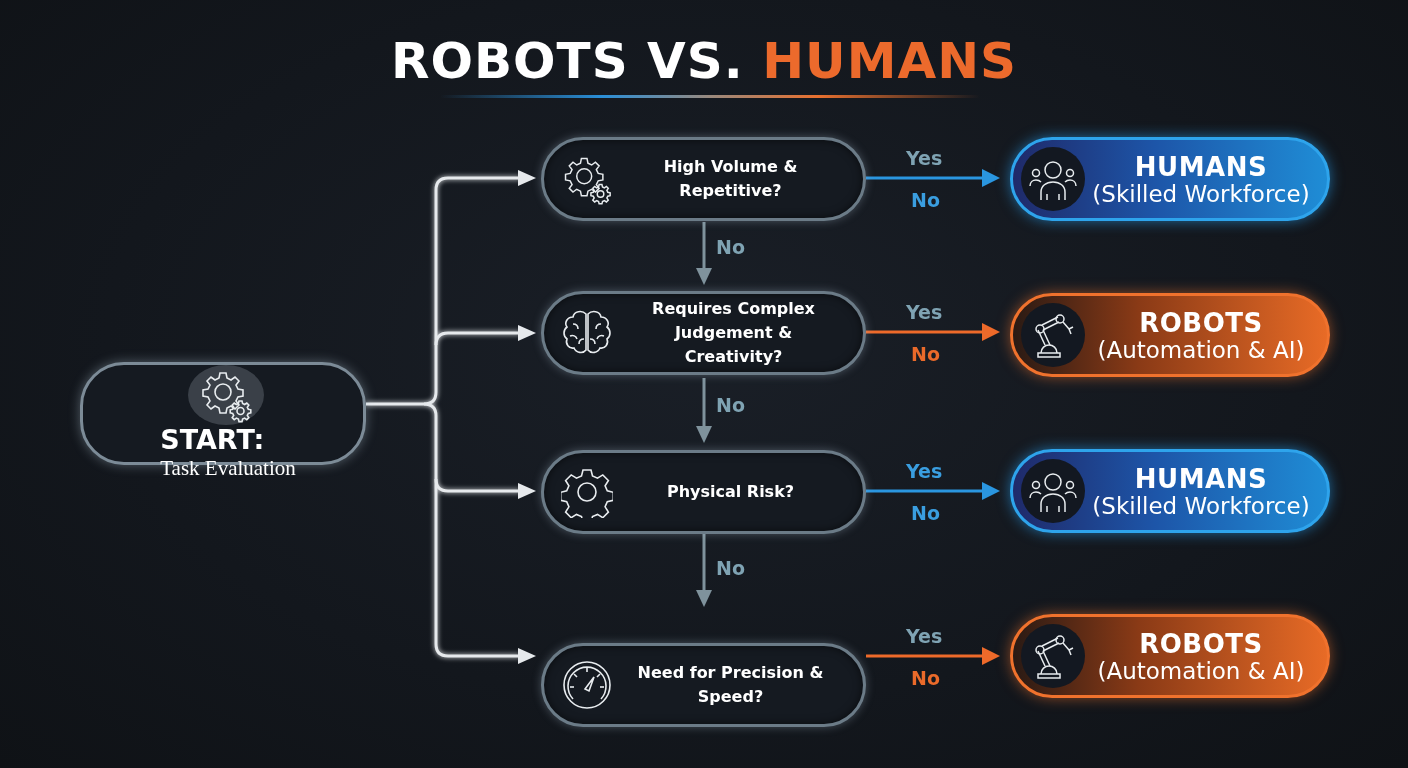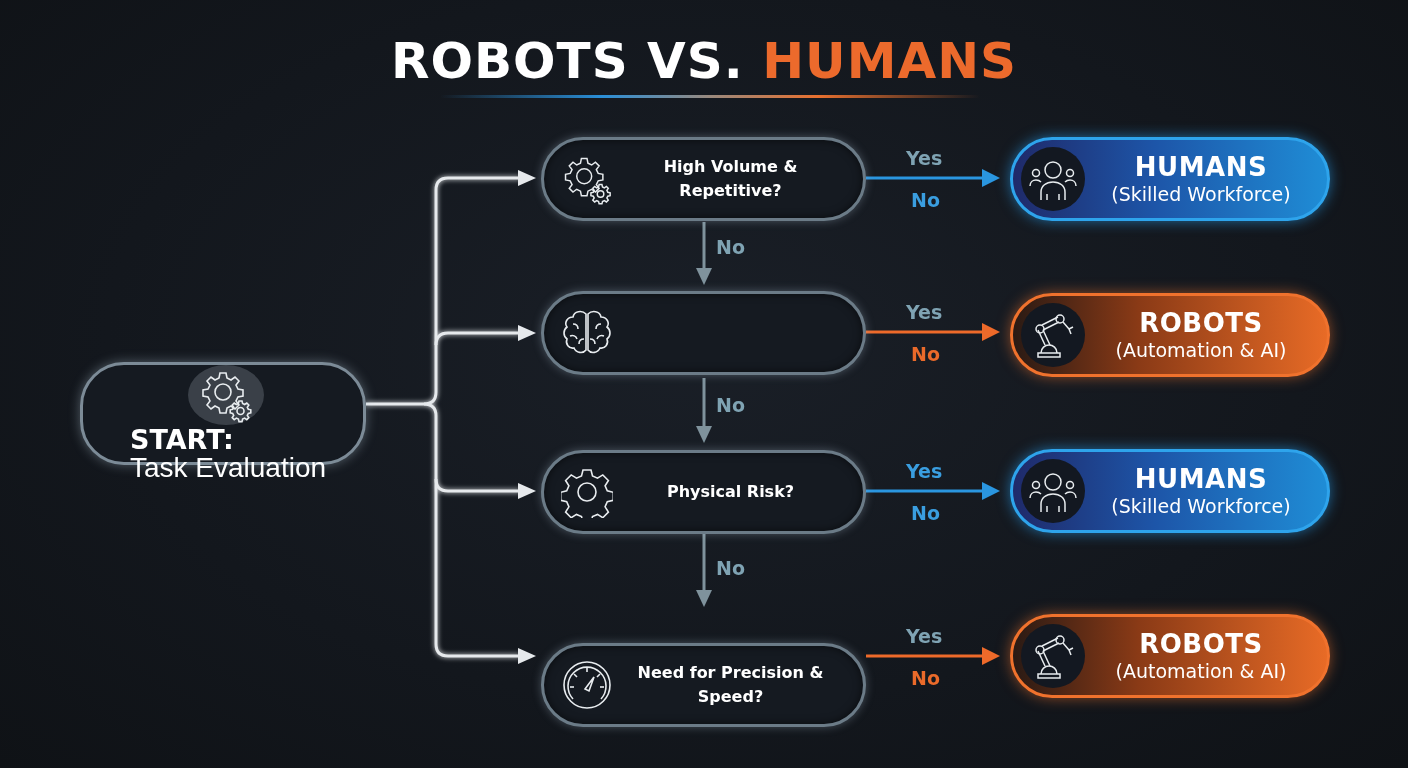--- a/index.html
+++ b/index.html
@@ -37,21 +37,21 @@
     background: #151a21; border: 3px solid #7c8b97;
     box-shadow: 0 0 12px rgba(180,200,215,0.4);
     flex-direction: column;
   }
   .start-icon-wrap {
     width: 76px; height: 76px; border-radius: 50%;
     background: #3a4048; margin-left: 6px; display: flex; align-items: center; justify-content: center;
   }
   .start-text { margin-left: 10px; }
   .start-text .s1 { font-size: 27px; font-weight: 700; font-family: "DejaVu Sans", sans-serif; line-height: 30px; }
-  .start-text .s2 { font-size: 28px; line-height: 26px; font-family: Liberation Sans, sans-serif; }
+  .start-text .s2 { font-size: 21px; line-height: 26px; font-family: Liberation Serif, serif; }
   .q-icon { width: 70px; display: flex; justify-content: center; margin-left: 8px; }
   .q-text {
     flex: 1; text-align: center; font-size: 16px; font-weight: 700; line-height: 24px;
     padding-right: 18px; font-family: "DejaVu Sans", sans-serif;
   }
   .r-pill { height: 84px; width: 320px; left: 1010px; }
   .r-blue {
     background: linear-gradient(90deg, #1f2a6a 0%, #1d55a8 45%, #1f8dd6 100%);
     border: 3px solid #2ea4ec;
     box-shadow: 0 0 14px rgba(40,160,240,0.6);
@@ -60,21 +60,21 @@
     background: linear-gradient(90deg, #2a1a14 0%, #8a3a16 40%, #e86b26 100%);
     border: 3px solid #f0722d;
     box-shadow: 0 0 14px rgba(240,114,45,0.55);
   }
   .r-icon-wrap {
     width: 64px; height: 64px; border-radius: 50%; background: #131821;
     margin-left: 8px; display: flex; align-items: center; justify-content: center;
   }
   .r-text { flex: 1; text-align: center; padding-right: 10px; font-family: "DejaVu Sans", sans-serif; }
   .r-text .r1 { font-size: 26px; font-weight: 700; line-height: 30px; letter-spacing: 0.5px; }
-  .r-text .r2 { font-size: 19px; line-height: 24px; }
+  .r-text .r2 { font-size: 23px; line-height: 24px; }
   .lbl { position: absolute; font-size: 19px; font-weight: 700; font-family: "DejaVu Sans", sans-serif; }
   .lbl.blue { color: #3a9ee0; }
   .lbl.gray { color: #7fa3b3; }
   .lbl.orange { color: #ea6a2a; }
 </style>
 </head>
 <body>
 
 <div class="title">
   <span class="t1">ROBOTS VS.</span>
@@ -157,20 +157,21 @@
 </div>
 
 <div class="pill q-pill" style="left:541px;top:291px;width:325px;height:84px;">
   <div class="q-icon">
     <svg width="52" height="50" viewBox="0 0 52 50" fill="none" stroke="#e8ecef" stroke-width="1.6">
       <path d="M25 6 c-4-4 -12-3 -13 3 c-6 0 -9 6 -6 10 c-4 3 -4 9 0 12 c-2 5 2 10 7 9 c2 5 9 6 12 2 z"></path>
       <path d="M27 6 c4-4 12-3 13 3 c6 0 9 6 6 10 c4 3 4 9 0 12 c2 5 -2 10 -7 9 c-2 5 -9 6 -12 2 z"></path>
       <path d="M12 16 c3 0 5 2 5 5 M9 28 c3-1 6 0 7 3 M18 36 c0-3 2-5 5-5 M40 16 c-3 0 -5 2 -5 5 M43 28 c-3-1 -6 0 -7 3 M34 36 c0-3 -2-5 -5-5"></path>
     </svg>
   </div>
+  <div class="q-text" style="padding:0 24px 0 6px;">Requires Complex Judgement &amp; Creativity?</div>
 </div>
 
 <div class="pill q-pill" style="left:541px;top:450px;width:325px;height:84px;">
   <div class="q-icon">
     <svg width="52" height="52" viewBox="0 0 52 52" fill="none" stroke="#e8ecef" stroke-width="1.6">
       <path d="M22 4 h8 l1.5 6 l5 2.2 l5.3-3.3 l5.6 5.6 l-3.3 5.3 l2.2 5 l6 1.5 v8 l-6 1.5 l-2.2 5 l3.3 5.3 l-5.6 5.6 l-5.3-3.3 l-5 2.2 l-1.5 6 h-8 l-1.5-6 l-5-2.2 l-5.3 3.3 l-5.6-5.6 l3.3-5.3 l-2.2-5 l-6-1.5 v-8 l6-1.5 l2.2-5 l-3.3-5.3 l5.6-5.6 l5.3 3.3 l5-2.2 z"></path>
       <circle cx="26" cy="26" r="9"></circle>
     </svg>
   </div>
   <div class="q-text" style="padding:0 30px 0 6px;">Physical Risk?</div>

